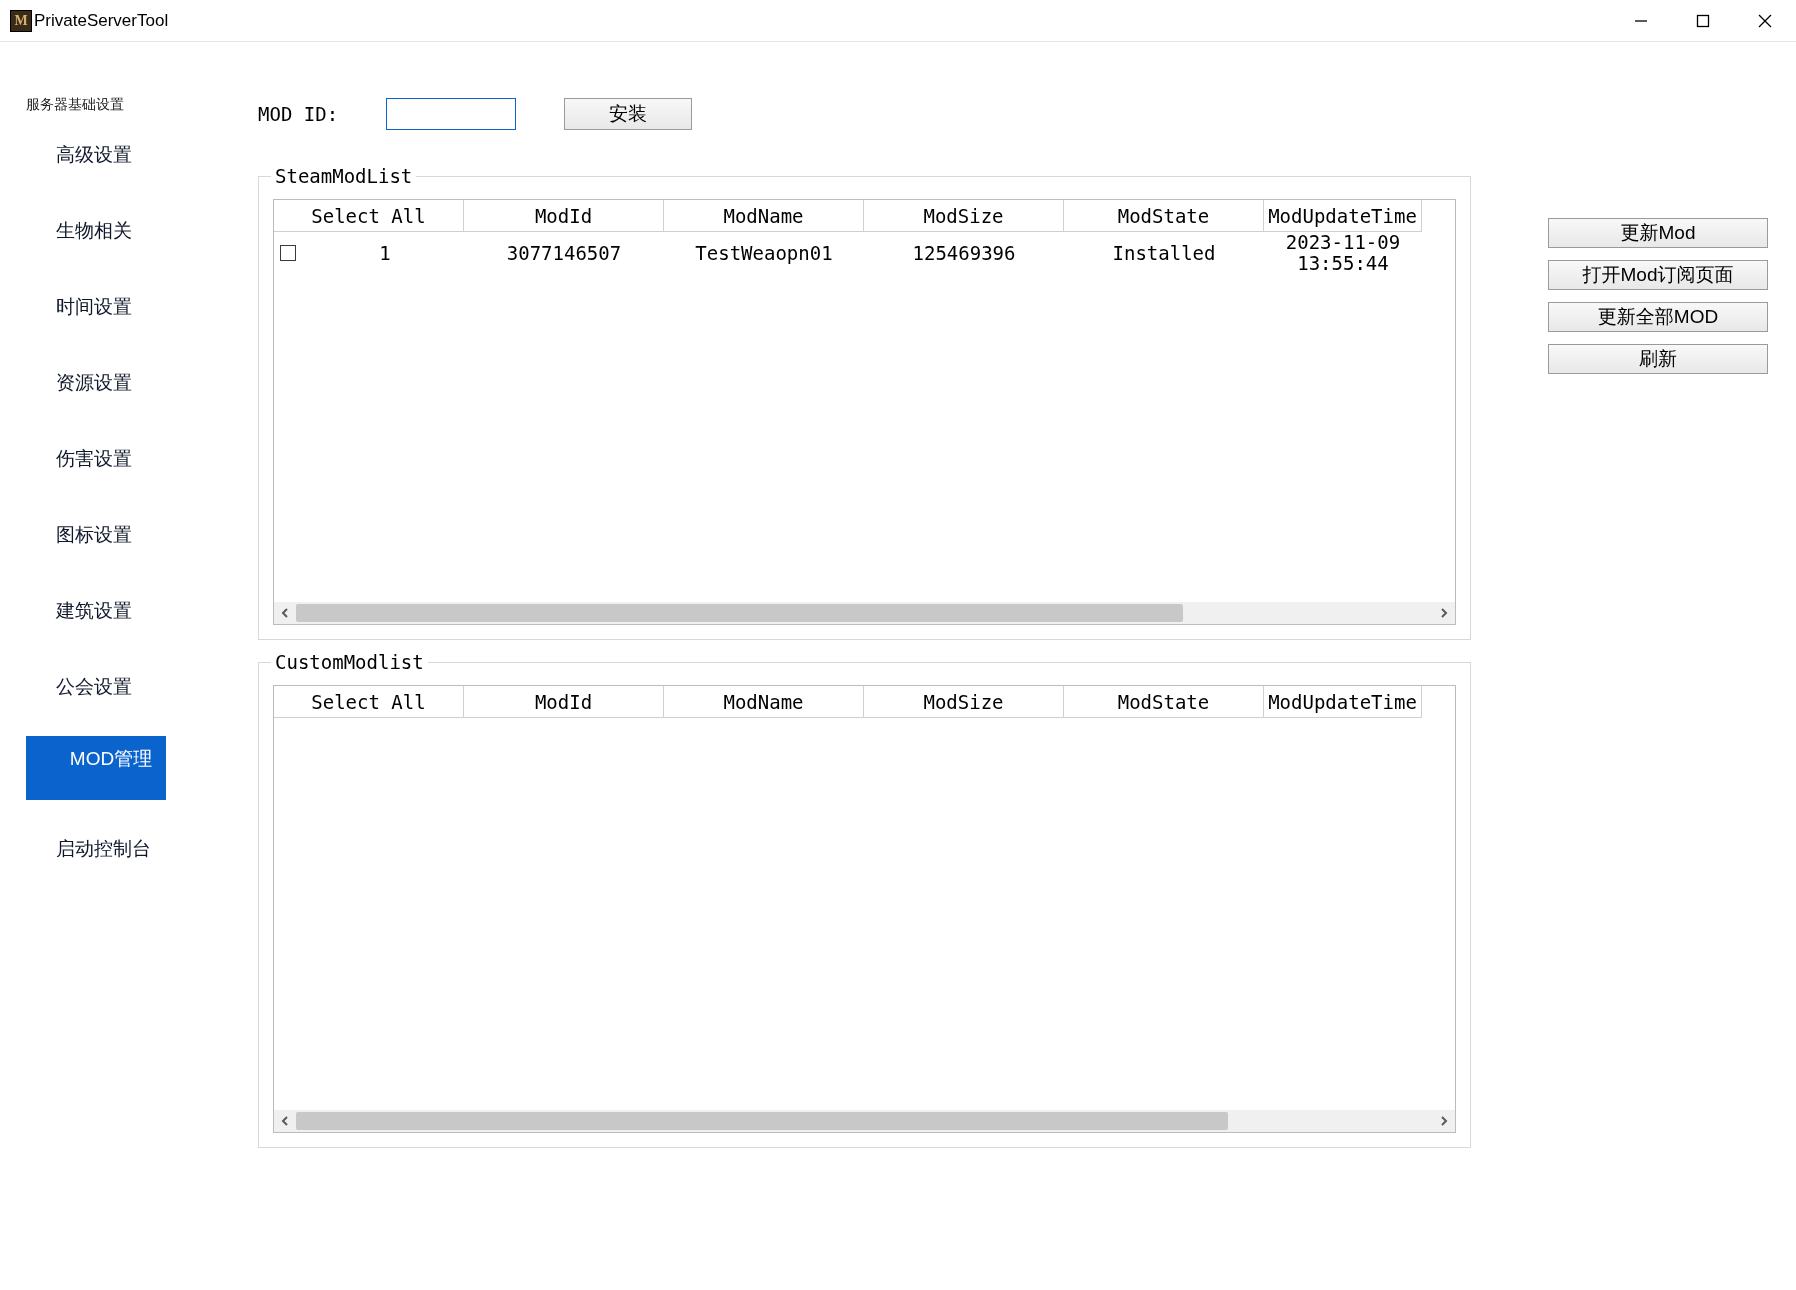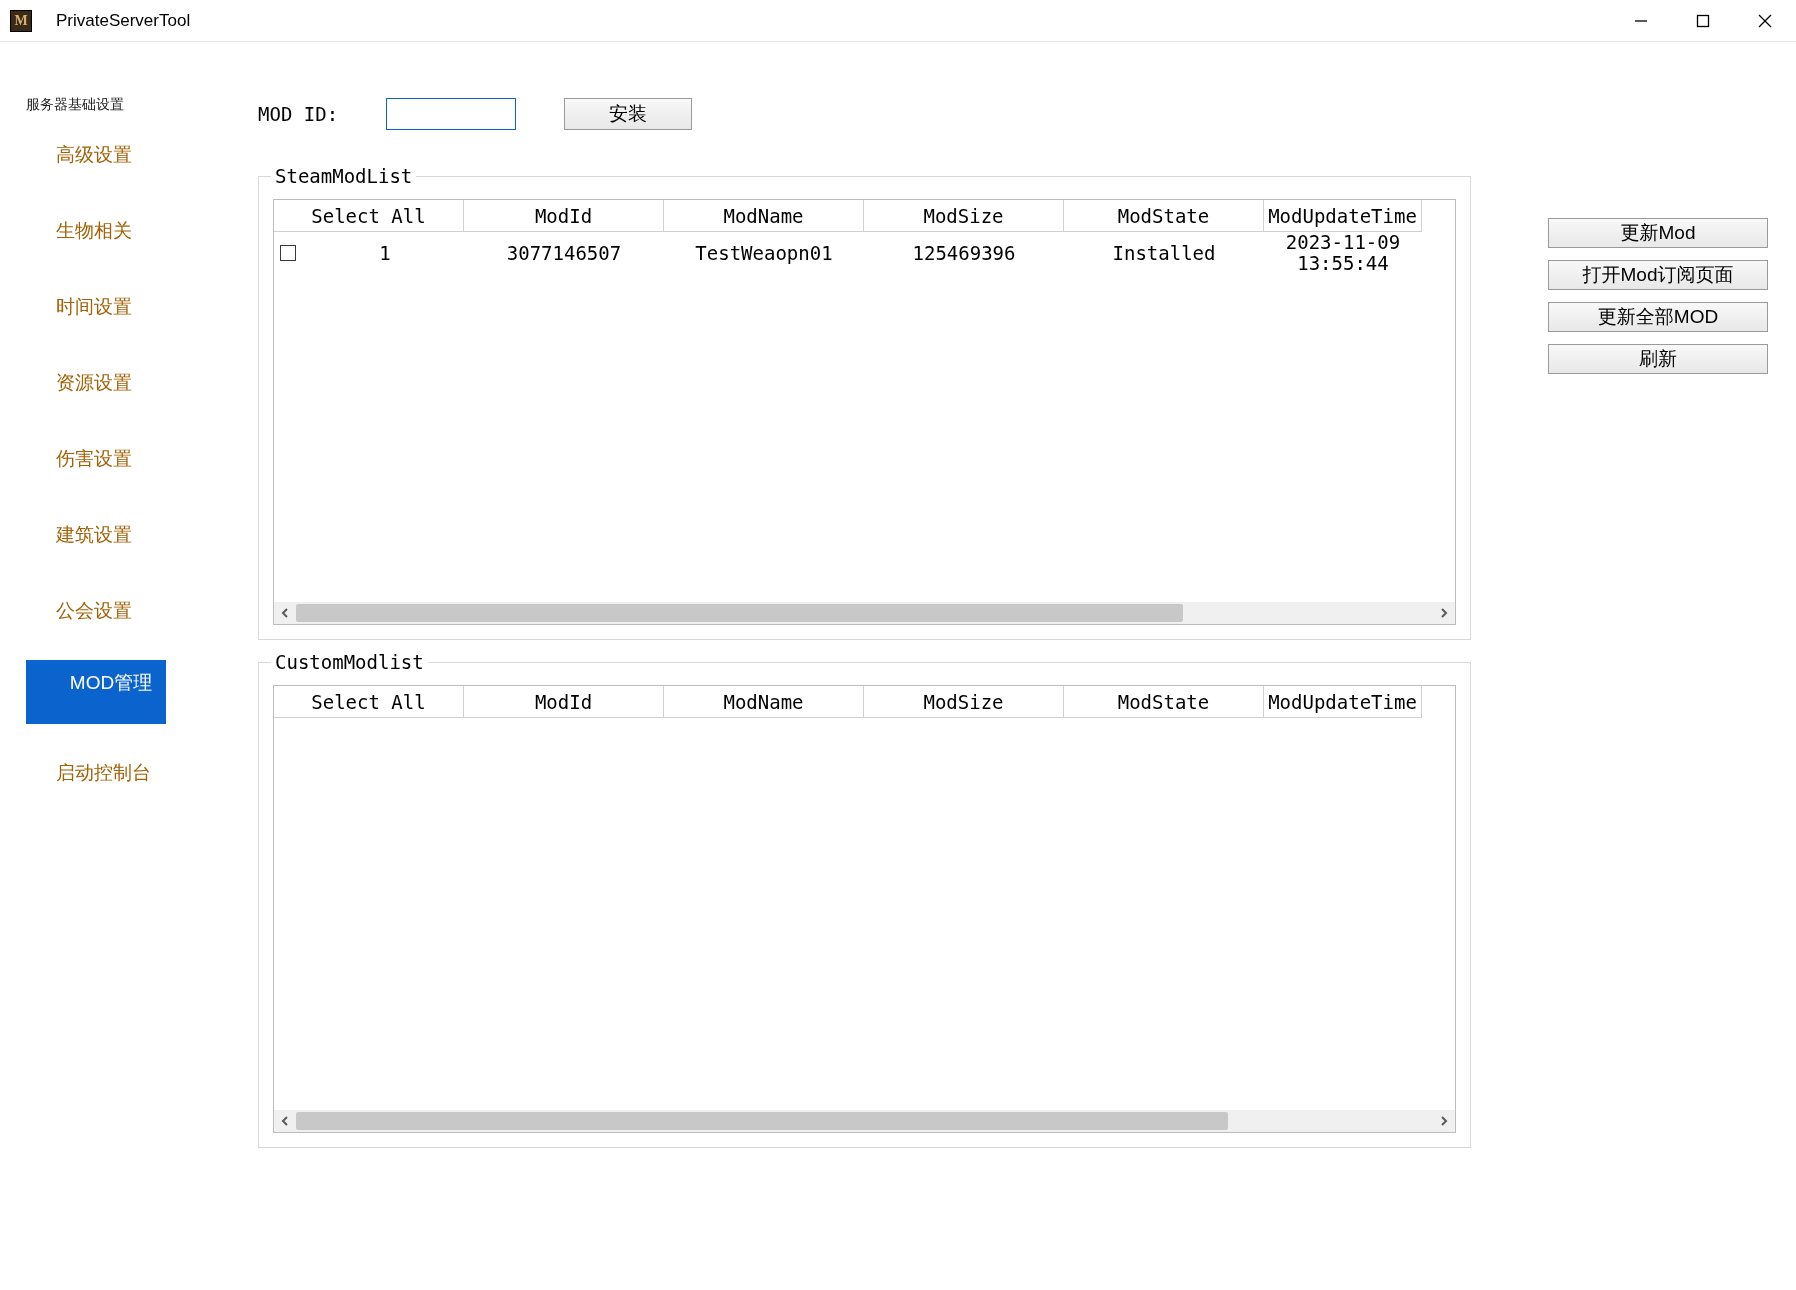--- a/index.html
+++ b/index.html
@@ -2,30 +2,30 @@
 <html><head>
 <meta charset="utf-8">
 <style>
   * { box-sizing: border-box; margin: 0; padding: 0; }
   html, body { width: 1796px; height: 1290px; font-family: "SimSun", serif; font-size: 19px; color: #000; background: #fff; overflow: hidden; }
   
   .window { width: 100%; height: 100%; display: flex; flex-direction: column; background: #fff; }
   
   .titlebar { height: 42px; display: flex; align-items: center; padding: 0 0 0 10px; border-bottom: 1px solid #e8e8e8; }
   .titlebar .app-icon { width: 22px; height: 22px; background: #3a2a18; display: flex; align-items: center; justify-content: center; color: #d8b070; font-size: 14px; font-weight: bold; font-family: serif; border: 1px solid #000; }
-  .titlebar .title { margin-left: 24px; font-family: "Segoe UI", sans-serif; font-size: 17px; color: #000; }
+  .titlebar .title { margin-left: 2px; font-family: "Segoe UI", sans-serif; font-size: 17px; color: #000; }
   .titlebar .win-controls { margin-left: auto; display: flex; height: 100%; }
   .titlebar .win-btn { width: 62px; display: flex; align-items: center; justify-content: center; }
   .titlebar .win-btn svg { stroke: #000; stroke-width: 1.3; fill: none; }
   
   .body { flex: 1; display: flex; }
   
   .sidebar { width: 180px; padding-top: 48px; display: flex; flex-direction: column; }
   .side-header { font-size: 14px; color: #222; padding: 6px 18px 14px 26px; font-family: "Microsoft YaHei","SimSun",sans-serif; }
-  .side-item { font-size: 19px; color: #a16207; padding: 14px 0 14px 56px; margin-bottom: 22px; font-family: "Microsoft YaHei","SimSun",sans-serif; cursor: default; }
+  .side-item { font-size: 19px; color: #0f172a; padding: 14px 0 14px 56px; margin-bottom: 22px; font-family: "Microsoft YaHei","SimSun",sans-serif; cursor: default; }
   .side-item.active { background: #0b63ce; color: #fff; margin-left: 26px; padding-left: 30px; width: 140px; text-align: center; padding-top: 10px; padding-bottom: 28px; margin-bottom: 22px; }
   
   .main { flex: 1; padding: 56px 22px 0 78px; display: flex; gap: 77px; }
   .content { flex: 1; display: flex; flex-direction: column; }
   .right-panel { width: 226px; padding-top: 120px; display: flex; flex-direction: column; gap: 12px; }
   
   .mod-id-row { display: flex; align-items: center; gap: 48px; }
   .mod-id-label { font-family: "SimSun", monospace; font-size: 19px; }
   .mod-id-input { width: 130px; height: 32px; border: 1.5px solid #0b63ce; background: #fff; padding: 2px 4px; font-family: "SimSun", monospace; font-size: 19px; }
   .btn { height: 32px; padding: 0 26px; background: linear-gradient(#f8f8f8, #e8e8e8); border: 1px solid #9a9a9a; font-family: "Microsoft YaHei","SimSun",sans-serif; font-size: 19px; text-align: center; display: flex; align-items: center; justify-content: center; }
@@ -88,20 +88,21 @@
 
   <div class="body">
 
     <div class="sidebar">
       <div class="side-header">服务器基础设置</div>
       <div class="side-item">高级设置</div>
       <div class="side-item">生物相关</div>
       <div class="side-item">时间设置</div>
       <div class="side-item">资源设置</div>
       <div class="side-item">伤害设置</div>
+      <div class="side-item">图标设置</div>
       <div class="side-item">建筑设置</div>
       <div class="side-item">公会设置</div>
       <div class="side-item active">MOD管理</div>
       <div class="side-item">启动控制台</div>
     </div>
 
     <div class="main">
 
       <div class="content">
 

